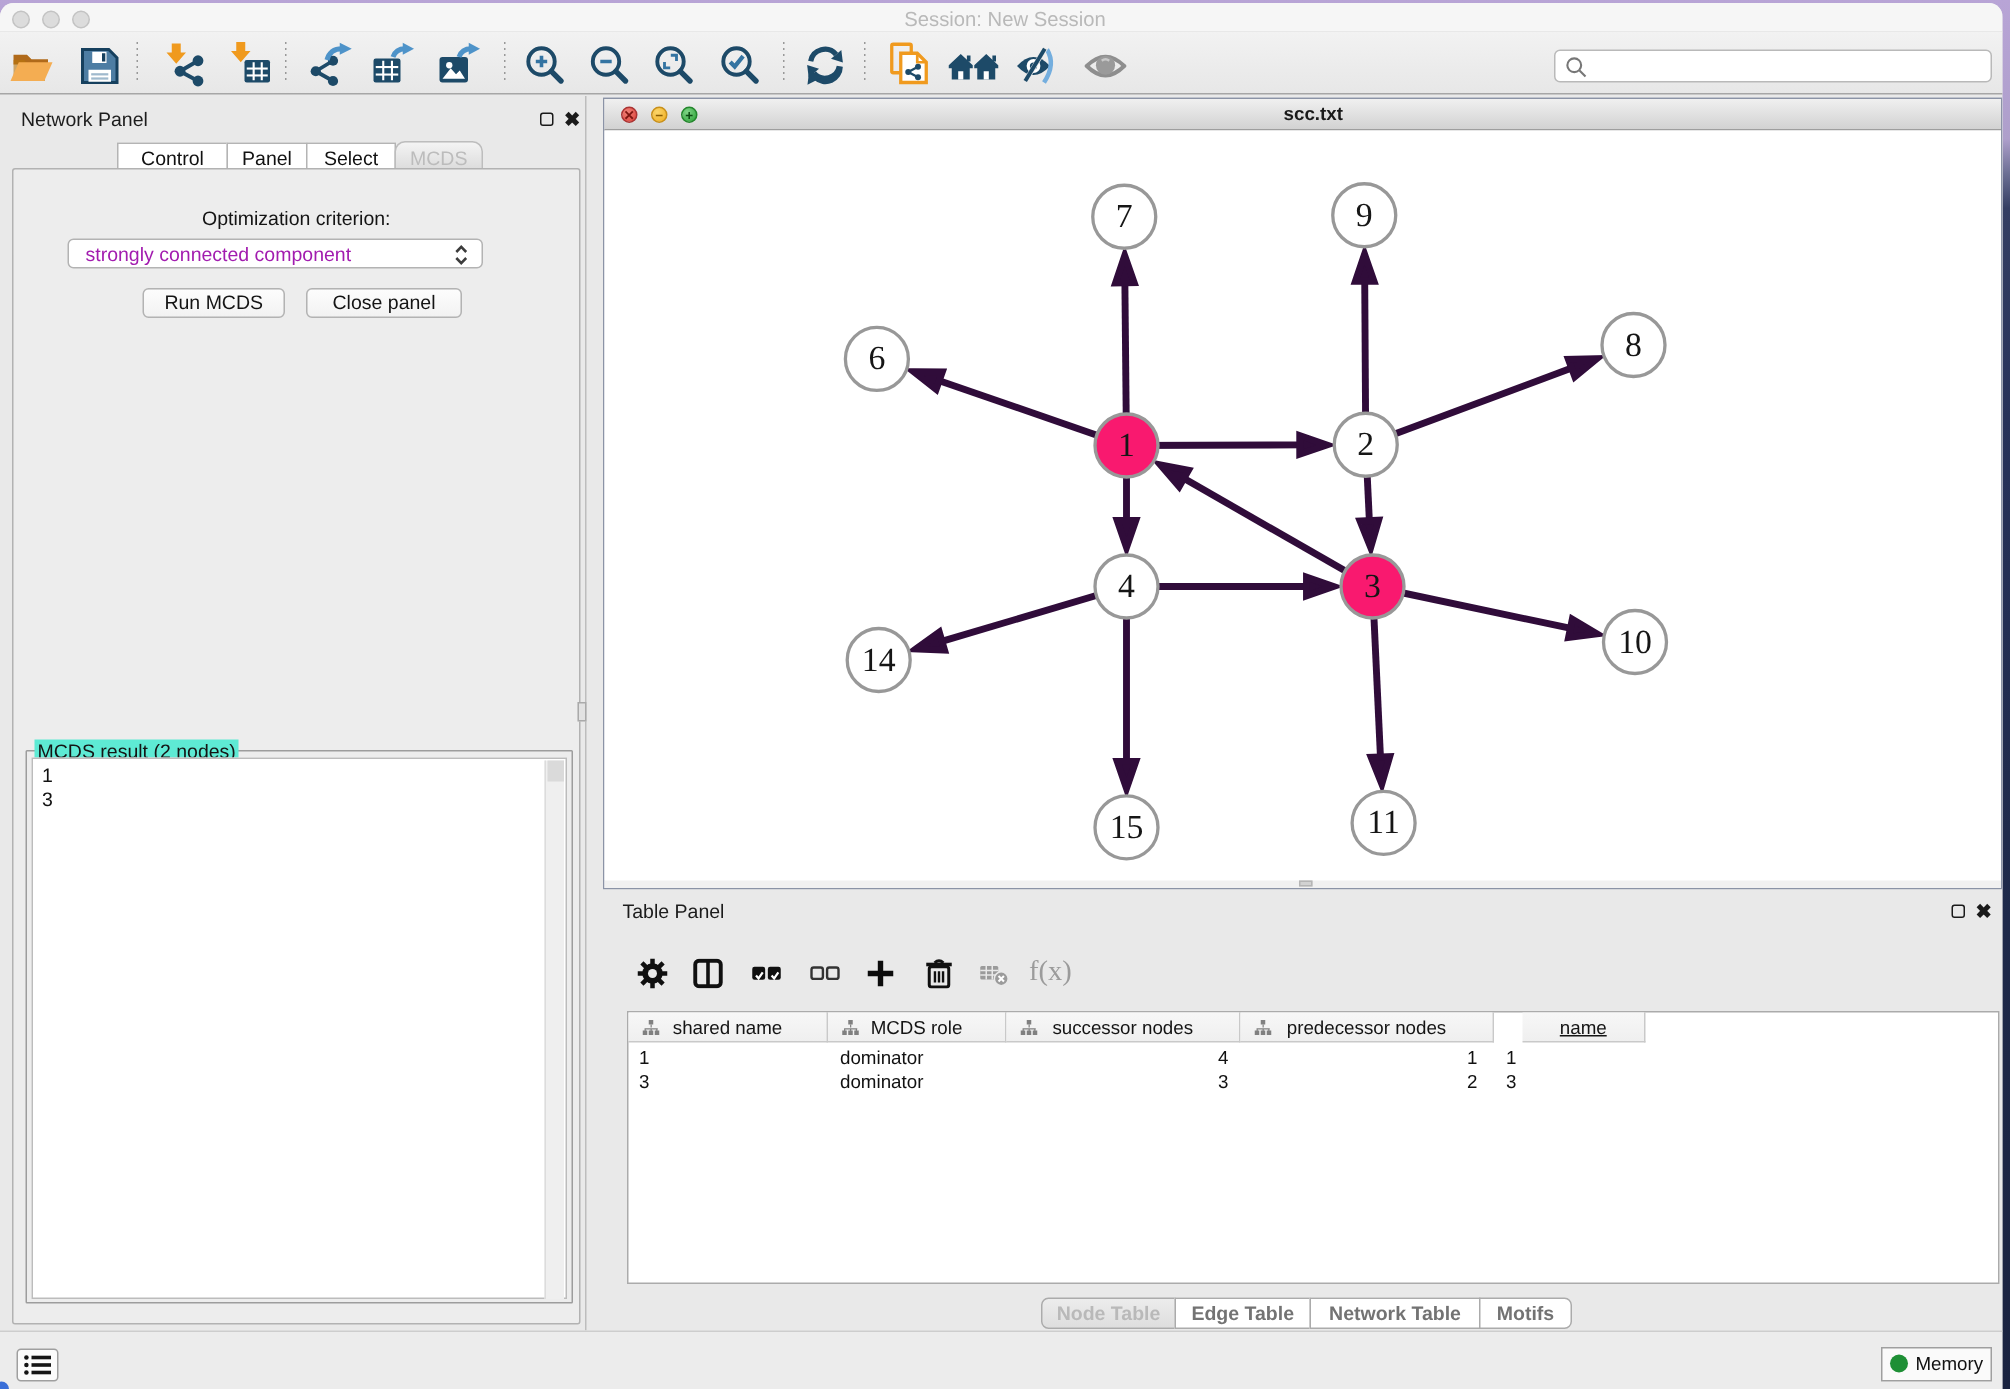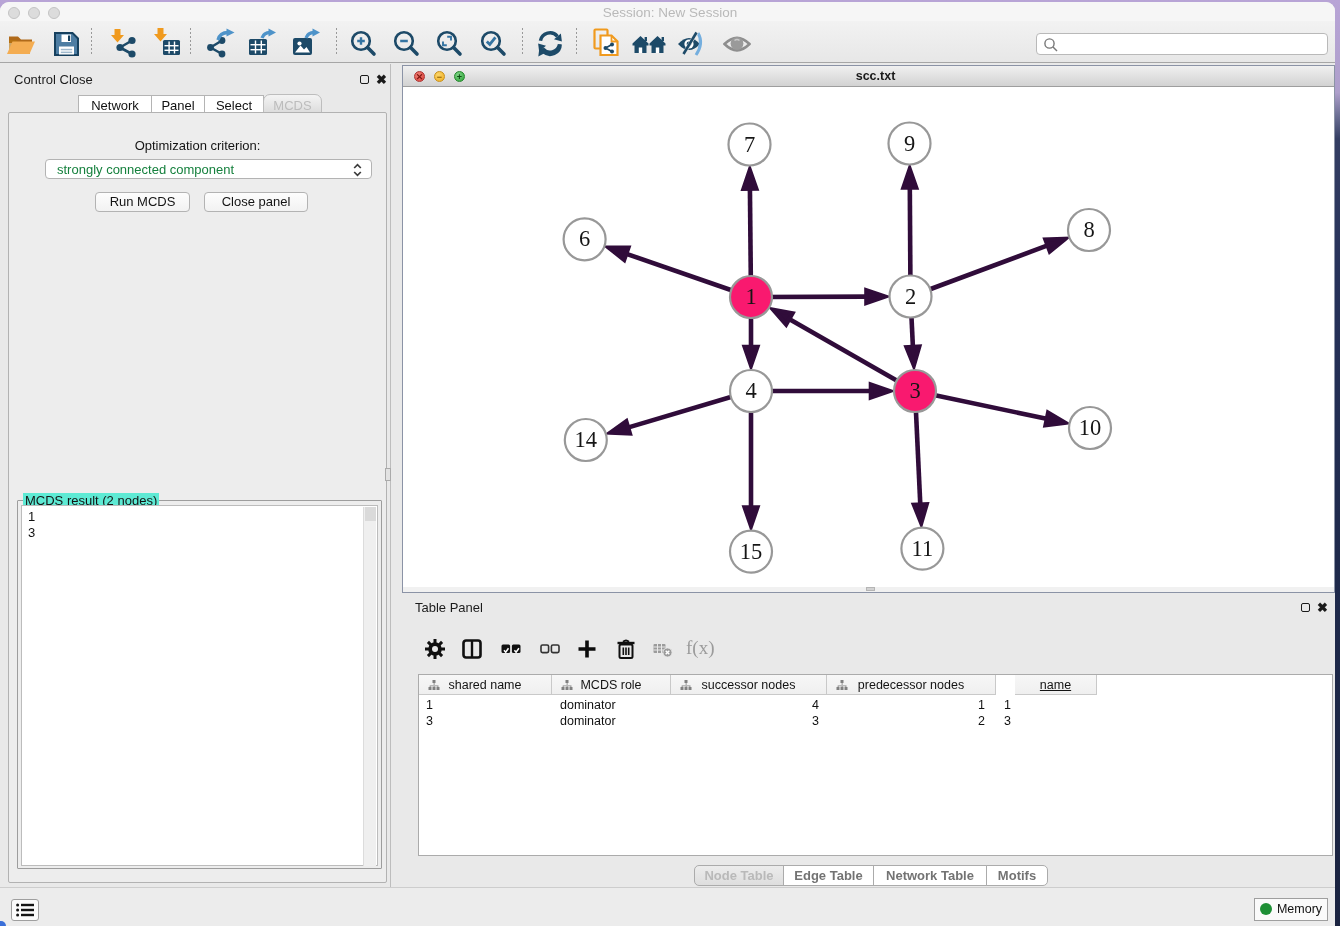--- a/index.html
+++ b/index.html
@@ -32,22 +32,22 @@
   .wicon-x { position:absolute; font-size:13px; font-weight:bold; color:#1a1a1a; }
   .tabrow { position:absolute; font-size:13px; }
   .tab { position:absolute; top:0; height:21px; background:#fff; border:1px solid #b4b4b4;
     text-align:center; color:#111; line-height:19px; }
   .tabsel { background:linear-gradient(#f4f4f4,#d9d9d9); color:#bcbcbc;
     border-radius:7px 7px 0 0; border-color:#bdbdbd; }
   #mcdspanel { position:absolute; left:8px; top:48px; width:379px; height:771px;
     background:#ededed; border:1px solid #b2b2b2; border-radius:2px; }
   #optlabel { position:absolute; left:0; top:25px; width:100%; text-align:center;
     font-size:13px; color:#141414; }
-  #optsel { position:absolute; left:36px; top:46px; width:327px; height:20px; background:#fff;
-    border:1px solid #b3b3b3; border-radius:4px; font-size:13px; color:#15803d; line-height:19px;
+  #optsel { position:absolute; left:36px; top:46px; width:277px; height:20px; background:#fff;
+    border:1px solid #b3b3b3; border-radius:4px; font-size:13px; color:#a21caf; line-height:19px;
     padding-left:11px; }
   .btn { position:absolute; top:79px; height:20px; background:linear-gradient(#fdfdfd,#f2f2f2);
     border:1px solid #b3b3b3; border-radius:4px; font-size:13px; color:#141414;
     text-align:center; line-height:18px; }
   #fieldset { position:absolute; left:8px; top:387px; width:365px; height:369px;
     border:1px solid #9d9d9d; border-radius:1px; }
   #fieldlabel { position:absolute; left:5px; top:-8px; background:#5eead4; padding:0 2px;
     font-size:13px; color:#141414; }
   #resultbox { position:absolute; left:3px; top:4px; width:357px; height:361px;
     background:#fff; border:1px solid #bcbcbc; font-size:13px; color:#111; }
@@ -209,25 +209,25 @@
         <path d="M11.5 7.5 Q14 5.5 16.5 7.5" stroke="#c9c9c9" stroke-width="1.6" fill="none"></path>
       </svg>
       <div id="search">
         <svg width="16" height="16" viewBox="0 0 16 16" style="position:absolute;left:6px;top:3px;">
 <circle cx="6.5" cy="6.5" r="4.6" fill="none" stroke="#777" stroke-width="1.4"></circle>
 <line x1="10" y1="10" x2="14" y2="14" stroke="#777" stroke-width="1.4"></line>
         </svg>
       </div>
     </div>
   <div id="ctrl">
-    <div id="ctrlhead">Control Close</div>
+    <div id="ctrlhead">Network Panel</div>
     <div class="wicon-sq" style="left:360px; top:11px;"></div>
     <div class="wicon-x" style="left:376px; top:8px;">✖</div>
     <div class="tabrow" style="left:0; top:31px; width:100%; height:21px;">
-      <div class="tab" style="left:78px; width:74px;">Network</div>
+      <div class="tab" style="left:78px; width:74px;">Control</div>
       <div class="tab" style="left:151px; width:54px;">Panel</div>
       <div class="tab" style="left:204px; width:60px;">Select</div>
       <div class="tab tabsel" style="left:263px; width:59px; top:-1px; height:22px; line-height:21px;">MCDS</div>
     </div>
     <div id="mcdspanel">
       <div id="optlabel">Optimization criterion:</div>
       <div id="optsel">strongly connected component
         <svg width="11" height="14" viewBox="0 0 11 14" style="position:absolute; right:8px; top:3px;">
           <path d="M2.2 5 L5.5 1.6 L8.8 5 M2.2 9 L5.5 12.4 L8.8 9" fill="none" stroke="#3c3c3c" stroke-width="1.7"></path>
         </svg>

